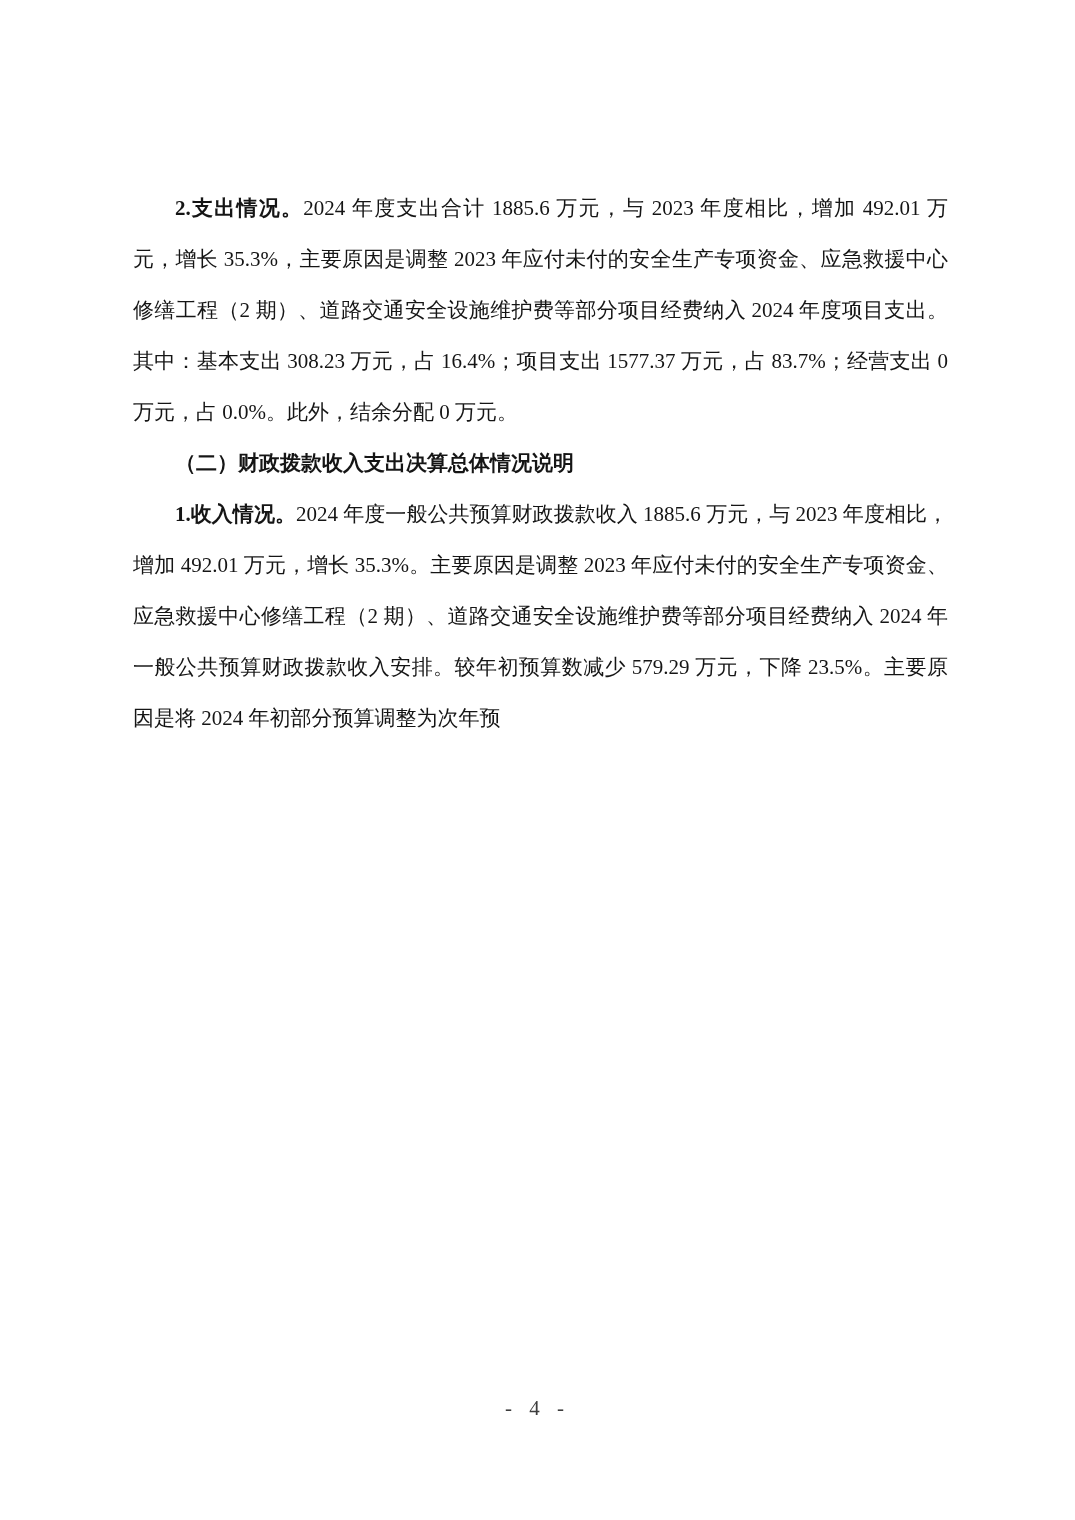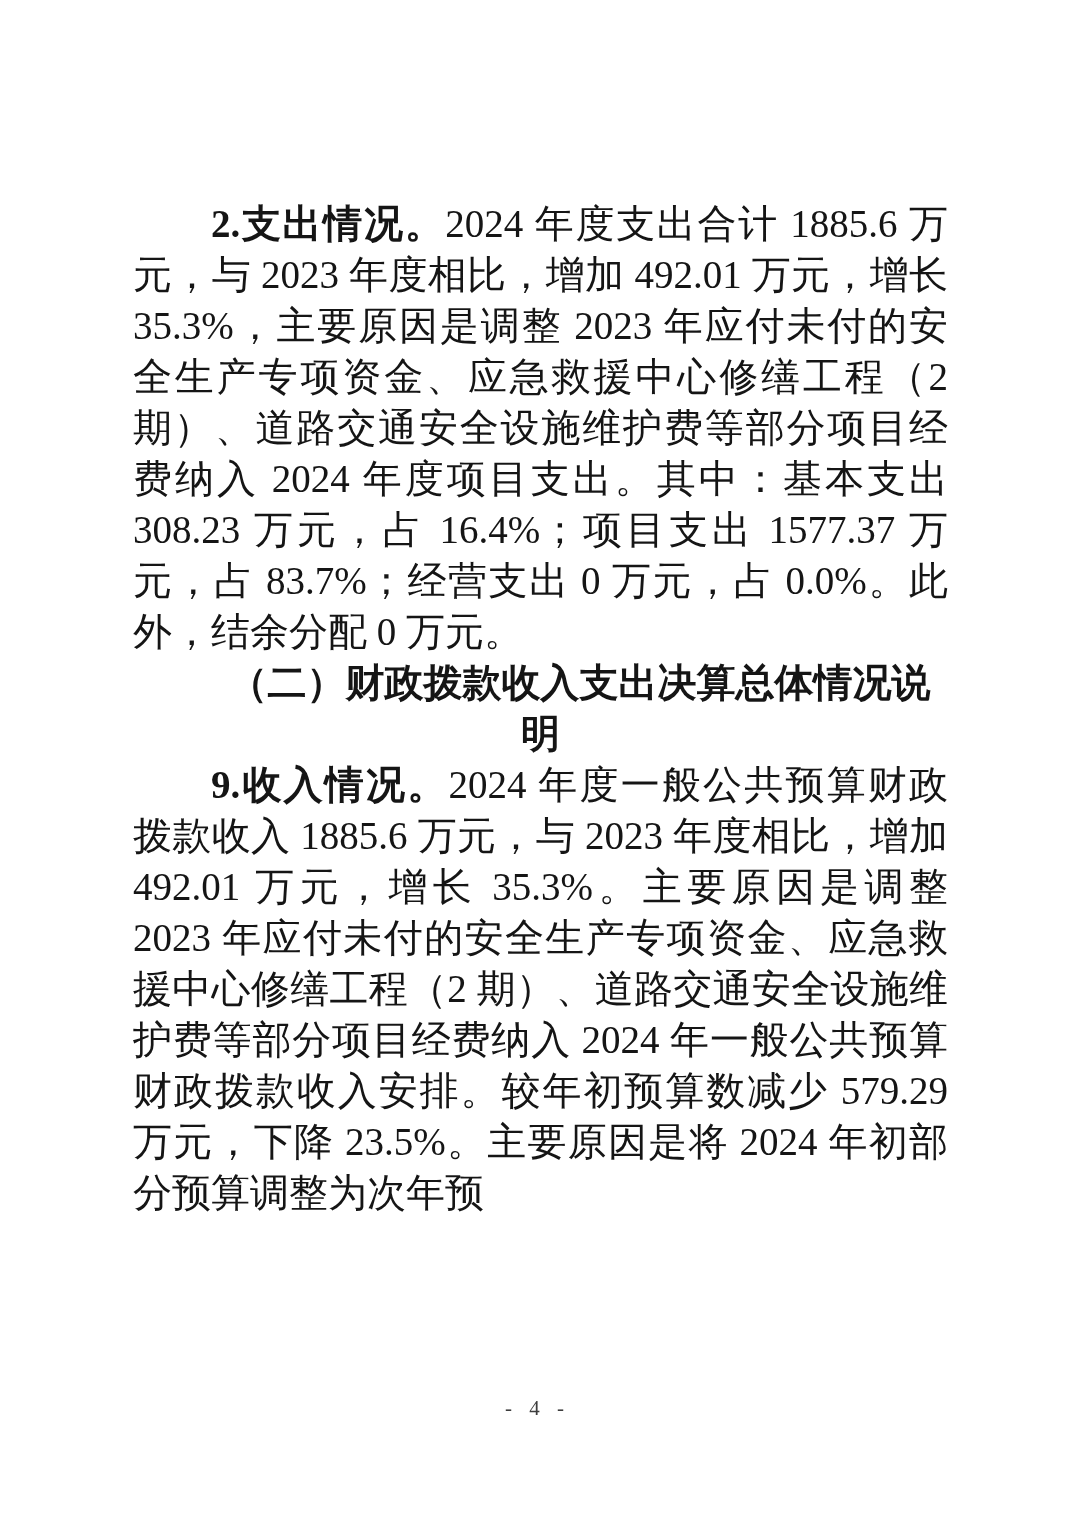--- a/index.html
+++ b/index.html
@@ -11,36 +11,36 @@
     position: relative;
     width: 1075px;
     height: 1520px;
     background: #ffffff;
     overflow: hidden;
     font-family: "Liberation Serif", "DejaVu Serif", serif;
     color: #151515;
   }
   .content {
     position: absolute;
-    top: 198px;
+    top: 183px;
     left: 133px;
     width: 815px;
-    font-size: 39px;
+    font-size: 21px;
     line-height: 51px;
     text-align: justify;
     text-justify: inter-character;
   }
   .content p {
     margin: 0;
     padding: 0;
     text-indent: 2em;
   }
   .content p.heading {
     font-weight: bold;
-    text-align: center;
+    text-align: left;
   }
   .content .lead {
     font-weight: bold;
   }
   .footer {
     position: absolute;
     top: 1396px;
     left: 0;
     width: 100%;
     text-align: center;
@@ -55,18 +55,18 @@
 <div class="page">
   <div class="content">
 
     <p class="body"><span class="lead">2.支出情况。</span><span>2024 年度支出合计 1885.6 万元，与 2023 年度相比，增加 492.01 万元，增长 35.3%，主要原因是调整 2023 年应付未付的安全生产专项资金、应急救援中心修缮工程（2 期）、道路交通安全设施维护费等部分项目经费纳入 2024 年度项目支出。其中：基本支出 308.23 万元，占 16.4%；项目支出 1577.37 万元，占 83.7%；经营支出 0 万元，占 0.0%。此外，结余分配 0 万元。</span></p>
 
 
     <p class="heading">（二）财政拨款收入支出决算总体情况说明</p>
 
 
 
-    <p class="body"><span class="lead">9.收入情况。</span><span>2024 年度一般公共预算财政拨款收入 1885.6 万元，与 2023 年度相比，增加 492.01 万元，增长 35.3%。主要原因是调整 2023 年应付未付的安全生产专项资金、应急救援中心修缮工程（2 期）、道路交通安全设施维护费等部分项目经费纳入 2024 年一般公共预算财政拨款收入安排。较年初预算数减少 579.29 万元，下降 23.5%。主要原因是将 2024 年初部分预算调整为次年预</span></p>
+    <p class="body"><span class="lead">1.收入情况。</span><span>2024 年度一般公共预算财政拨款收入 1885.6 万元，与 2023 年度相比，增加 492.01 万元，增长 35.3%。主要原因是调整 2023 年应付未付的安全生产专项资金、应急救援中心修缮工程（2 期）、道路交通安全设施维护费等部分项目经费纳入 2024 年一般公共预算财政拨款收入安排。较年初预算数减少 579.29 万元，下降 23.5%。主要原因是将 2024 年初部分预算调整为次年预</span></p>
 
   </div>
 
   <div class="footer">- 4 -</div>
 </div>
 
 </body></html>

